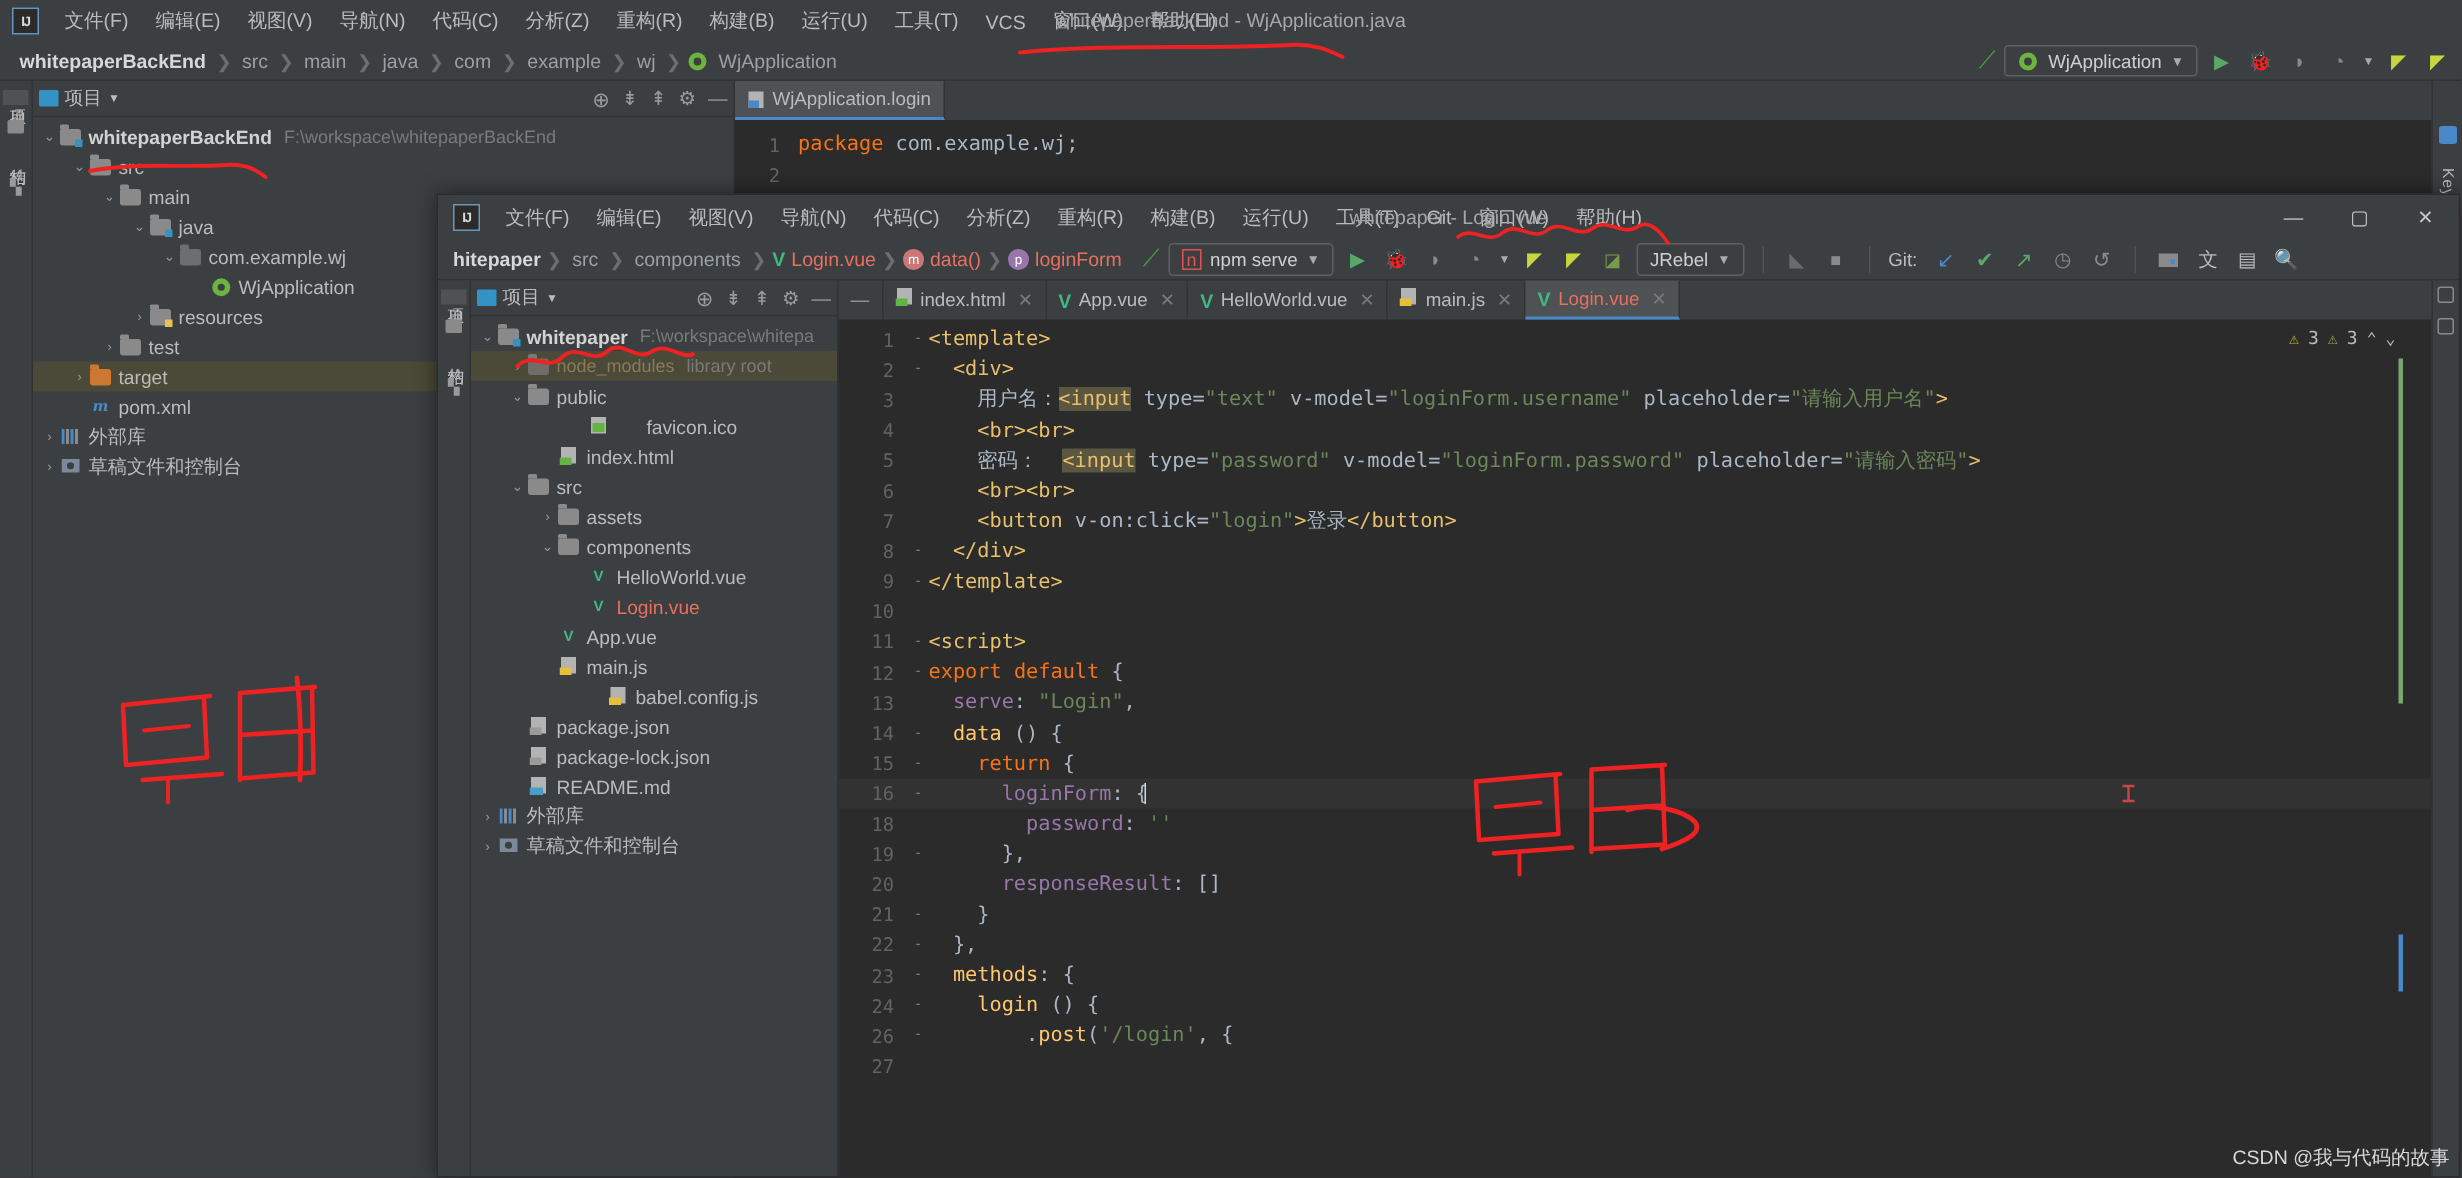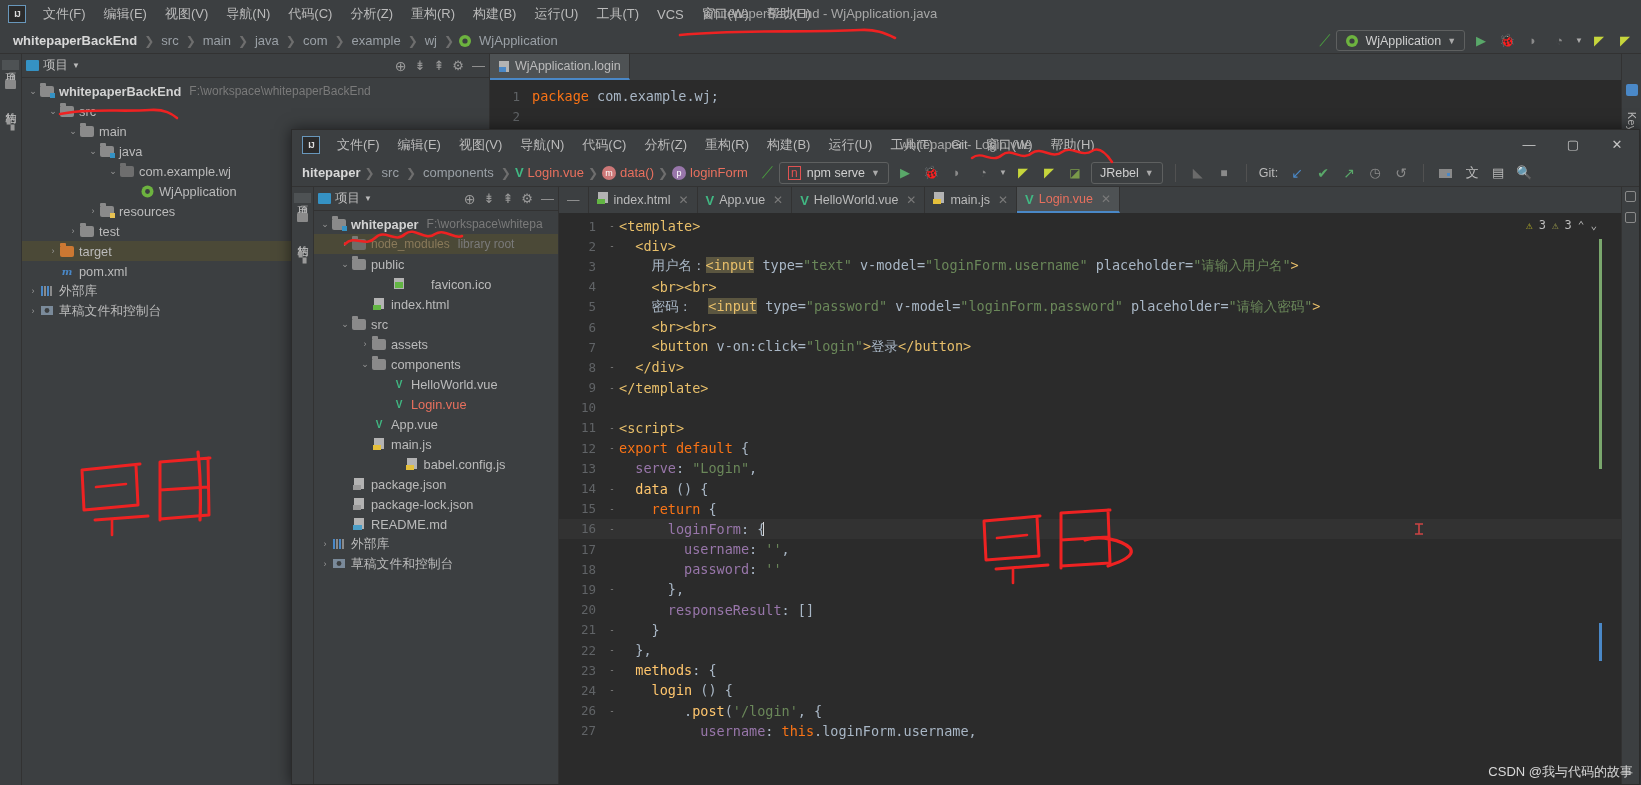--- a/index.html
+++ b/index.html
@@ -685,30 +685,29 @@
             <div class="w2-cl"><span class="w2-gut">7</span><span class="fold"></span><span class="k-txt">    <span class="k-tag">&lt;button</span> v-on:click=<span class="k-str">"login"</span><span class="k-tag">&gt;</span>登录<span class="k-tag">&lt;/button</span><span class="k-tag">&gt;</span></span></div>
             <div class="w2-cl"><span class="w2-gut">8</span><span class="fold">-</span><span class="k-txt">  <span class="k-tag">&lt;/div</span><span class="k-tag">&gt;</span></span></div>
             <div class="w2-cl"><span class="w2-gut">9</span><span class="fold">-</span><span class="k-txt"><span class="k-tag">&lt;/template</span><span class="k-tag">&gt;</span></span></div>
             <div class="w2-cl"><span class="w2-gut">10</span><span class="fold"></span><span class="k-txt"></span></div>
             <div class="w2-cl"><span class="w2-gut">11</span><span class="fold">-</span><span class="k-txt"><span class="k-tag">&lt;script</span><span class="k-tag">&gt;</span></span></div>
             <div class="w2-cl"><span class="w2-gut">12</span><span class="fold">-</span><span class="k-txt"><span class="k-kw">export</span> <span class="k-kw">default</span> {</span></div>
             <div class="w2-cl"><span class="w2-gut">13</span><span class="fold"></span><span class="k-txt">  <span class="k-prop">serve</span>: <span class="k-str">"Login"</span>,</span></div>
             <div class="w2-cl"><span class="w2-gut">14</span><span class="fold">-</span><span class="k-txt">  <span class="k-fn">data</span> () {</span></div>
             <div class="w2-cl"><span class="w2-gut">15</span><span class="fold">-</span><span class="k-txt">    <span class="k-kw">return</span> {</span></div>
             <div class="w2-cl hl"><span class="w2-gut">16</span><span class="fold">-</span><span class="k-txt">      <span class="k-prop">loginForm</span>: {</span><span style="display: inline-block; width: 1px; height: 14px; background: rgb(216, 216, 216); margin-left: -2px; vertical-align: middle;"></span></div>
-            <div class="w2-cl"><span class="w2-gut">17</span><span class="fold"></span><span class="k-txt">        <span class="k-prop">username</span>: <span class="k-str">''</span>,</span></div>
             <div class="w2-cl"><span class="w2-gut">18</span><span class="fold"></span><span class="k-txt">        <span class="k-prop">password</span>: <span class="k-str">''</span></span></div>
             <div class="w2-cl"><span class="w2-gut">19</span><span class="fold">-</span><span class="k-txt">      },</span></div>
             <div class="w2-cl"><span class="w2-gut">20</span><span class="fold"></span><span class="k-txt">      <span class="k-prop">responseResult</span>: []</span></div>
             <div class="w2-cl"><span class="w2-gut">21</span><span class="fold">-</span><span class="k-txt">    }</span></div>
             <div class="w2-cl"><span class="w2-gut">22</span><span class="fold">-</span><span class="k-txt">  },</span></div>
             <div class="w2-cl"><span class="w2-gut">23</span><span class="fold">-</span><span class="k-txt">  <span class="k-fn">methods</span>: {</span></div>
             <div class="w2-cl"><span class="w2-gut">24</span><span class="fold">-</span><span class="k-txt">    <span class="k-fn">login</span> () {</span></div>
             <div class="w2-cl"><span class="w2-gut">26</span><span class="fold">-</span><span class="k-txt">        .<span class="k-fn">post</span>(<span class="k-str">'/login'</span>, {</span></div>
-            <div class="w2-cl"><span class="w2-gut">27</span><span class="fold"></span><span class="k-txt">          <span class="k-prop">username</span>: <span class="k-kw">this</span>.loginForm.username,</span></div>
+            <div class="w2-cl"><span class="w2-gut">27</span><span class="fold"></span></div>
           </div>
       </div>
 
       <div class="w2-right">
         <div style="width:11px;height:11px;border:1px solid #8a8a8a;border-radius:2px;margin-bottom:10px;"></div>
         <div style="width:11px;height:11px;border:1px solid #8a8a8a;border-radius:2px;"></div>
       </div>
     </div>
   </div>
 

